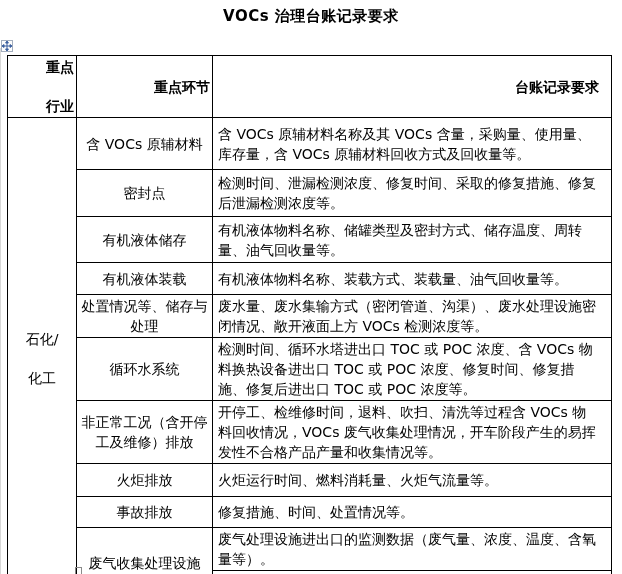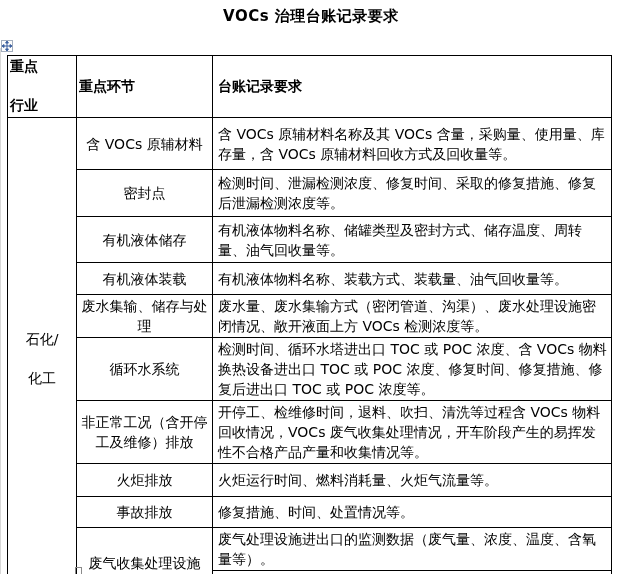--- a/index.html
+++ b/index.html
@@ -29,22 +29,22 @@
   }
   .ledger-table td{
     border:1px solid #000;
     font-size:14px;line-height:20px;
     padding:1px 2px;vertical-align:middle;
     box-sizing:border-box;overflow:hidden;
     word-break:break-all;
   }
   td.c1{width:69px;text-align:center;}
   td.c2{width:136px;text-align:center;}
-  td.c3{text-align:left;padding-left:5px;padding-right:2px;}
-  td.head{font-weight:bold;text-align:left;font-family:Liberation Mono, monospace;}
+  td.c3{text-align:left;padding-left:5px;padding-right:12px;}
+  td.head{font-weight:bold;text-align:right;}
   .stack-line{display:block;}
   .stack-gap{display:block;margin-top:19px;}
   tr.h53{height:53px} tr.h52{height:52px} tr.h47{height:47px}
   tr.h46{height:46px} tr.h32{height:32px} tr.h40{height:40px}
   tr.h58{height:58px} tr.h33{height:33px} tr.h31{height:31px}
   tr.h35{height:35px} tr.h28{height:28px}
   .end-mark{
     position:absolute;left:75px;top:567px;width:7px;height:10px;
     border:1px solid #8a8a8a;background:transparent;box-sizing:border-box;
   }
@@ -100,21 +100,21 @@
     <td class="c2">有机液体储存</td>
     <td class="c3">有机液体物料名称、储罐类型及密封方式、储存温度、周转量、油气回收量等。</td>
   </tr>
 
   <tr class="h32">
     <td class="c2">有机液体装载</td>
     <td class="c3">有机液体物料名称、装载方式、装载量、油气回收量等。</td>
   </tr>
 
   <tr class="h40">
-    <td class="c2">废水集输、储存与处理</td>
+    <td class="c2">处置情况等、储存与处理</td>
     <td class="c3">废水量、废水集输方式（密闭管道、沟渠）、废水处理设施密闭情况、敞开液面上方 VOCs 检测浓度等。</td>
   </tr>
 
   <tr class="h58">
     <td class="c2">循环水系统</td>
     <td class="c3">检测时间、循环水塔进出口 TOC 或 POC 浓度、含 VOCs 物料换热设备进出口 TOC 或 POC 浓度、修复时间、修复措施、修复后进出口 TOC 或 POC 浓度等。</td>
   </tr>
 
   <tr class="h58">
     <td class="c2">非正常工况（含开停工及维修）排放</td>

